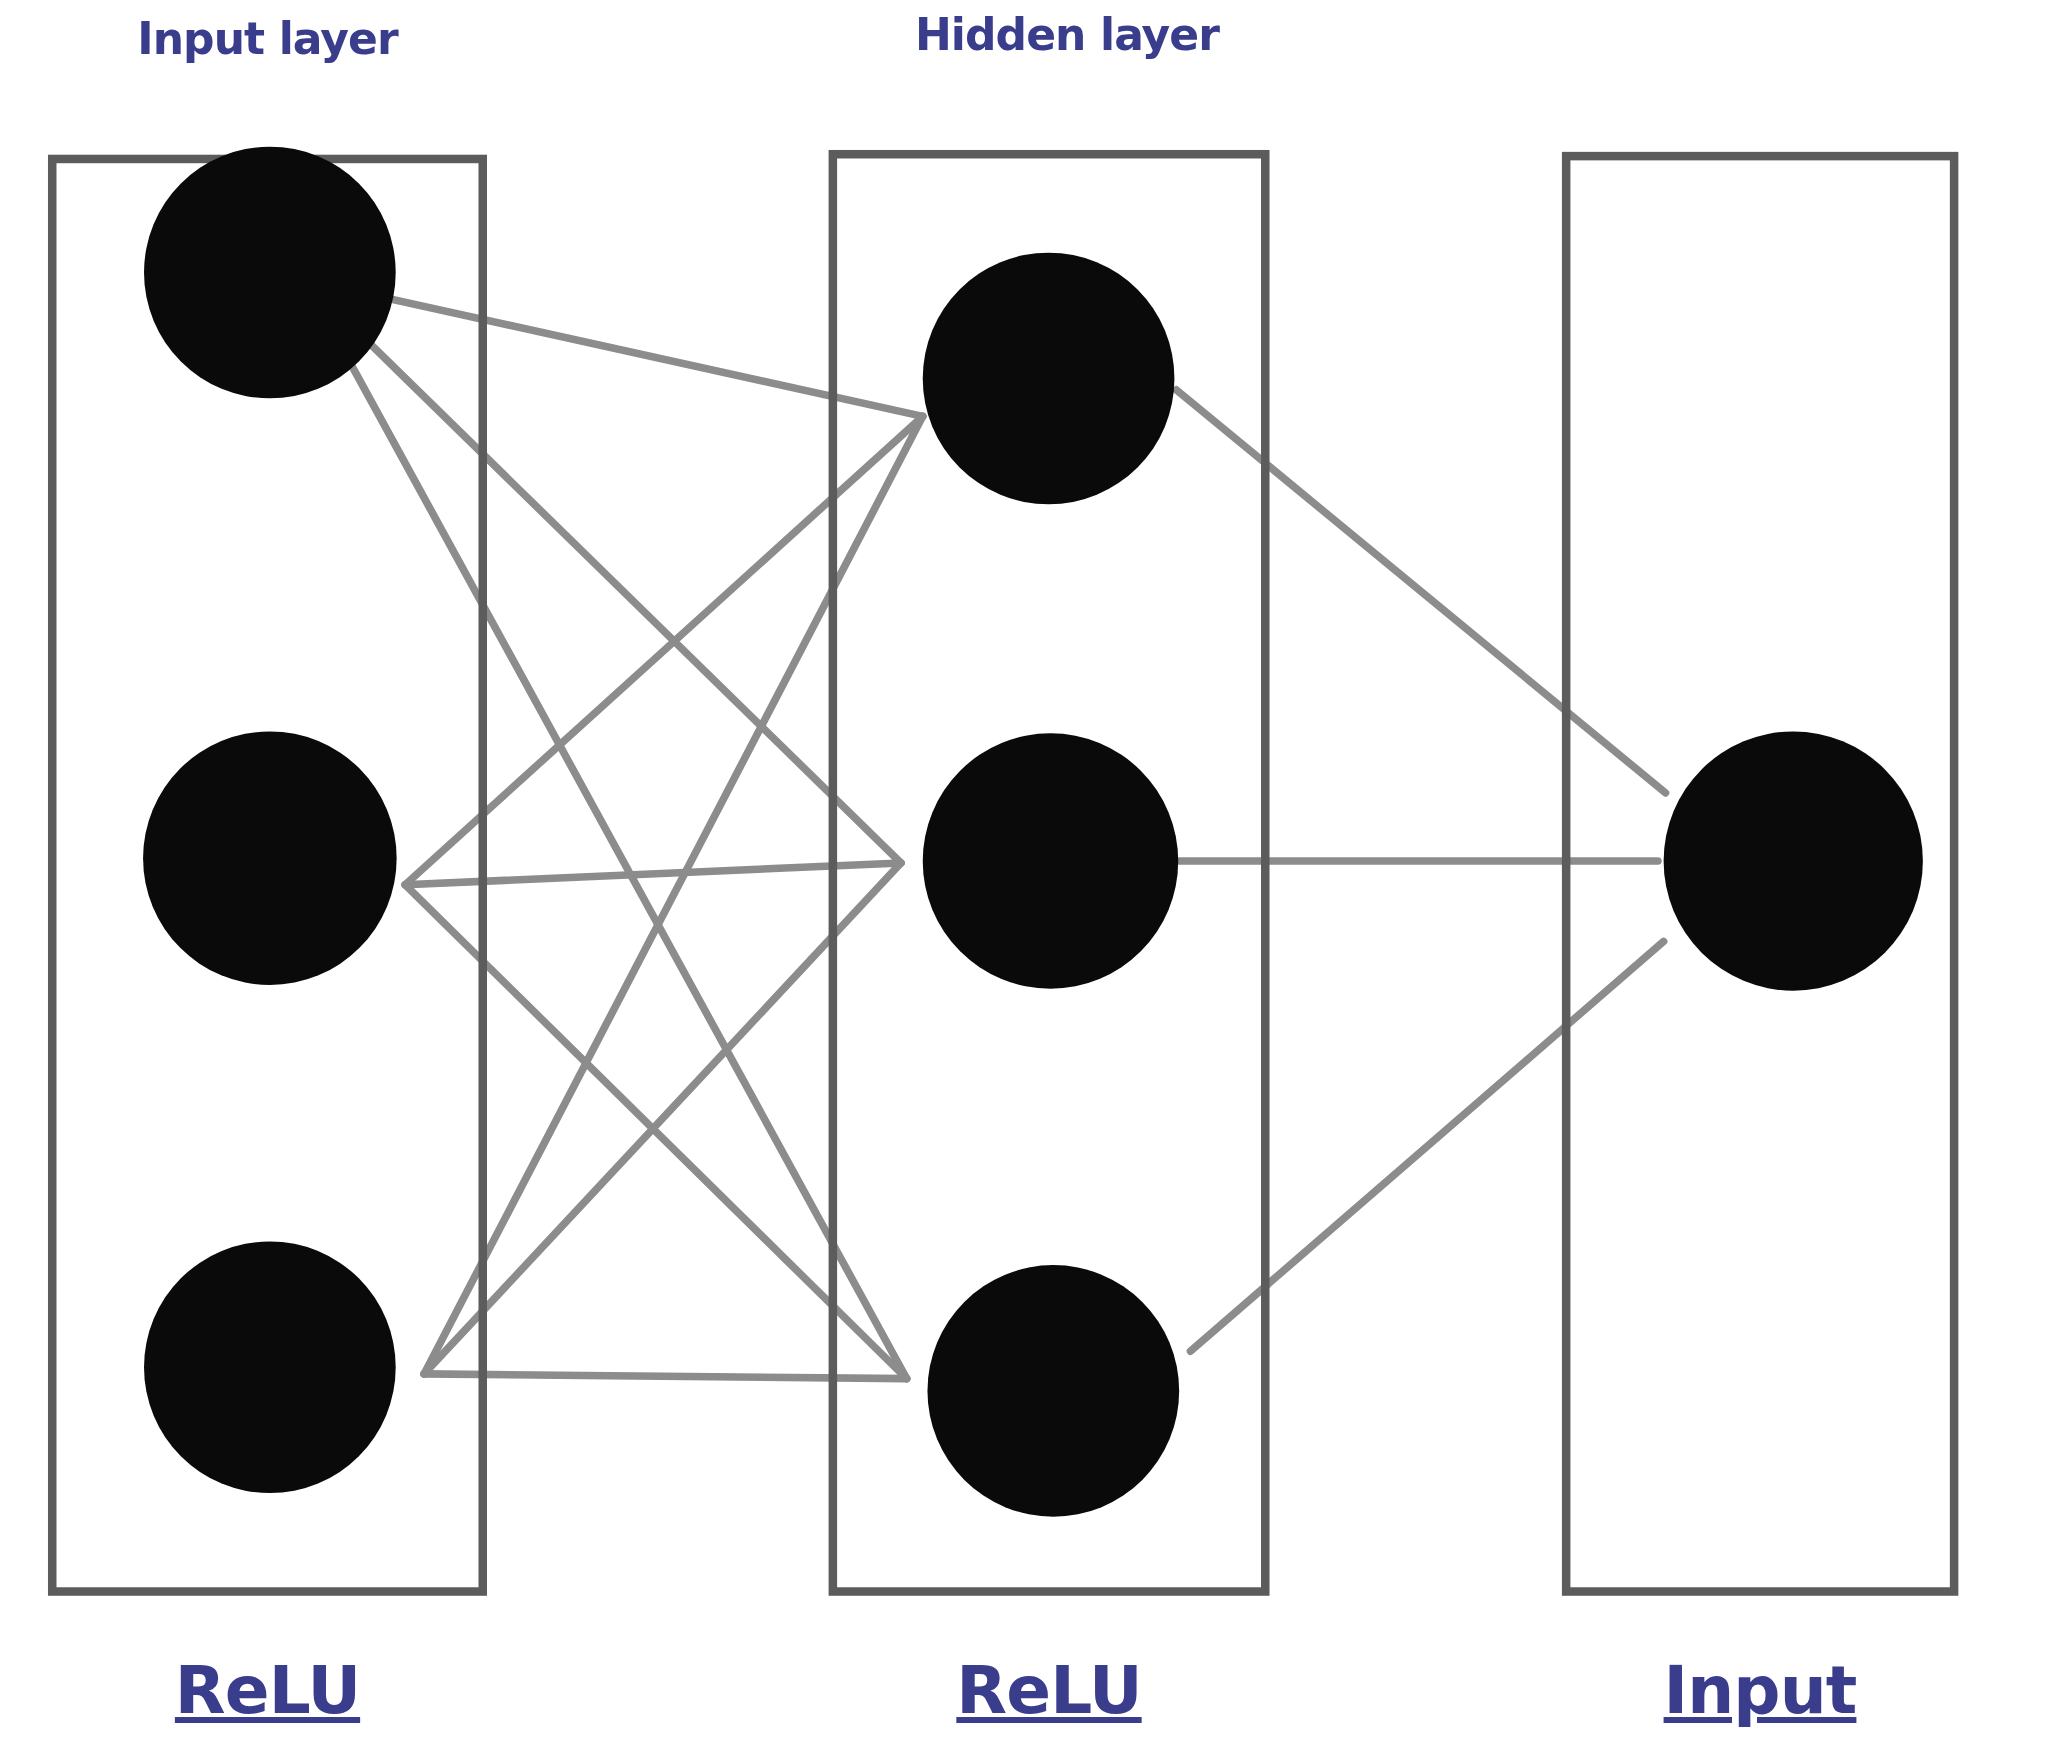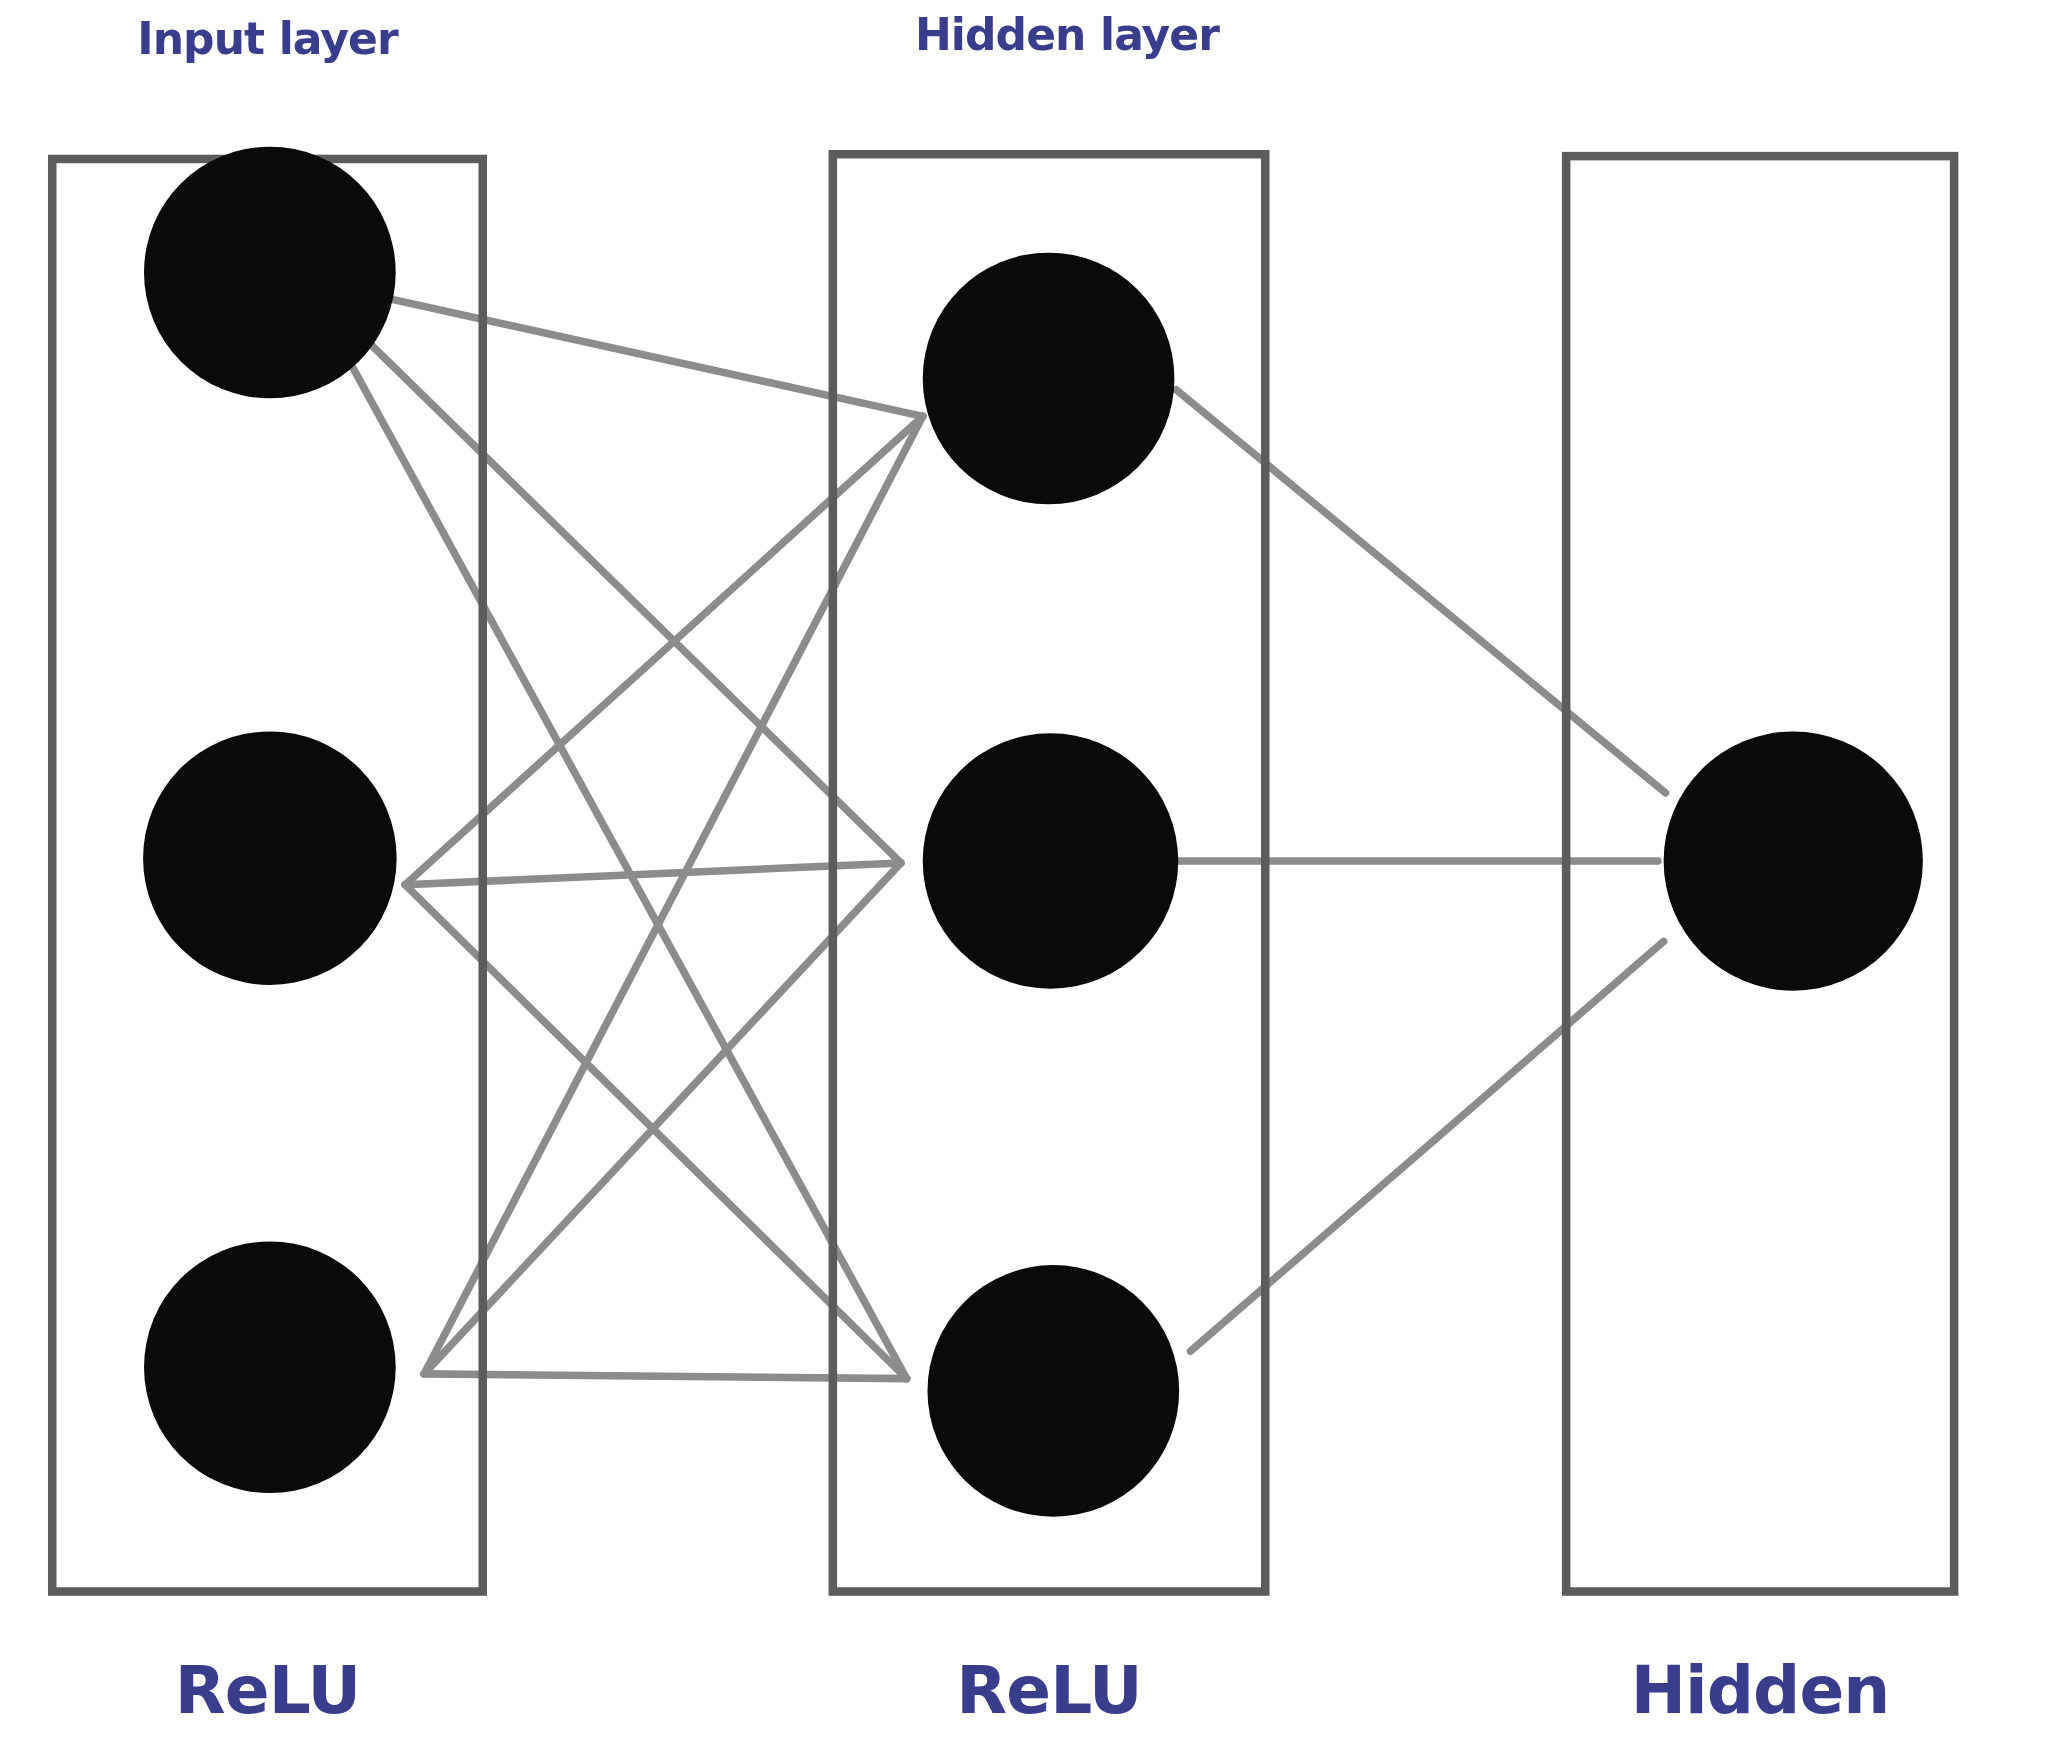--- a/index.html
+++ b/index.html
@@ -40,20 +40,21 @@
     position: absolute;
     font-family: "DejaVu Sans", "Liberation Sans", sans-serif;
     font-weight: bold;
     font-size: 66px;
     letter-spacing: -0.9px;
     color: #3a3c8c;
     white-space: nowrap;
     text-align: center;
     line-height: 1;
     user-select: none;
+    text-decoration: underline;
   }
 
   
   #title-input  { left: 52px;   top: 17px;  width: 431px; }
   #title-hidden { left: 851px;  top: 13.2px;  width: 432px; }
   #title-output { left: 1566px; top: 13.2px;  width: 388px; }
 
   
   #act-input  { left: 52px;   top: 1658px; width: 431px; }
   #act-hidden { left: 833px;  top: 1658px; width: 432px; }
@@ -101,16 +102,16 @@
         <circle cx="1113" cy="1470" r="133" fill="#0a0a0a"></circle>
         <circle cx="1895" cy="910" r="137" fill="#0a0a0a"></circle>
       </g>
   </svg>
 
   <div class="layer-title" id="title-input">Input layer</div>
   <div class="layer-title" id="title-hidden">Hidden layer</div>
 
   <div class="act-label" id="act-input">ReLU</div>
   <div class="act-label" id="act-hidden">ReLU</div>
-  <div class="act-label" id="act-output">Hidden</div>
+  <div class="act-label" id="act-output">Input</div>
 
 </div>
 
 
 </body></html>

